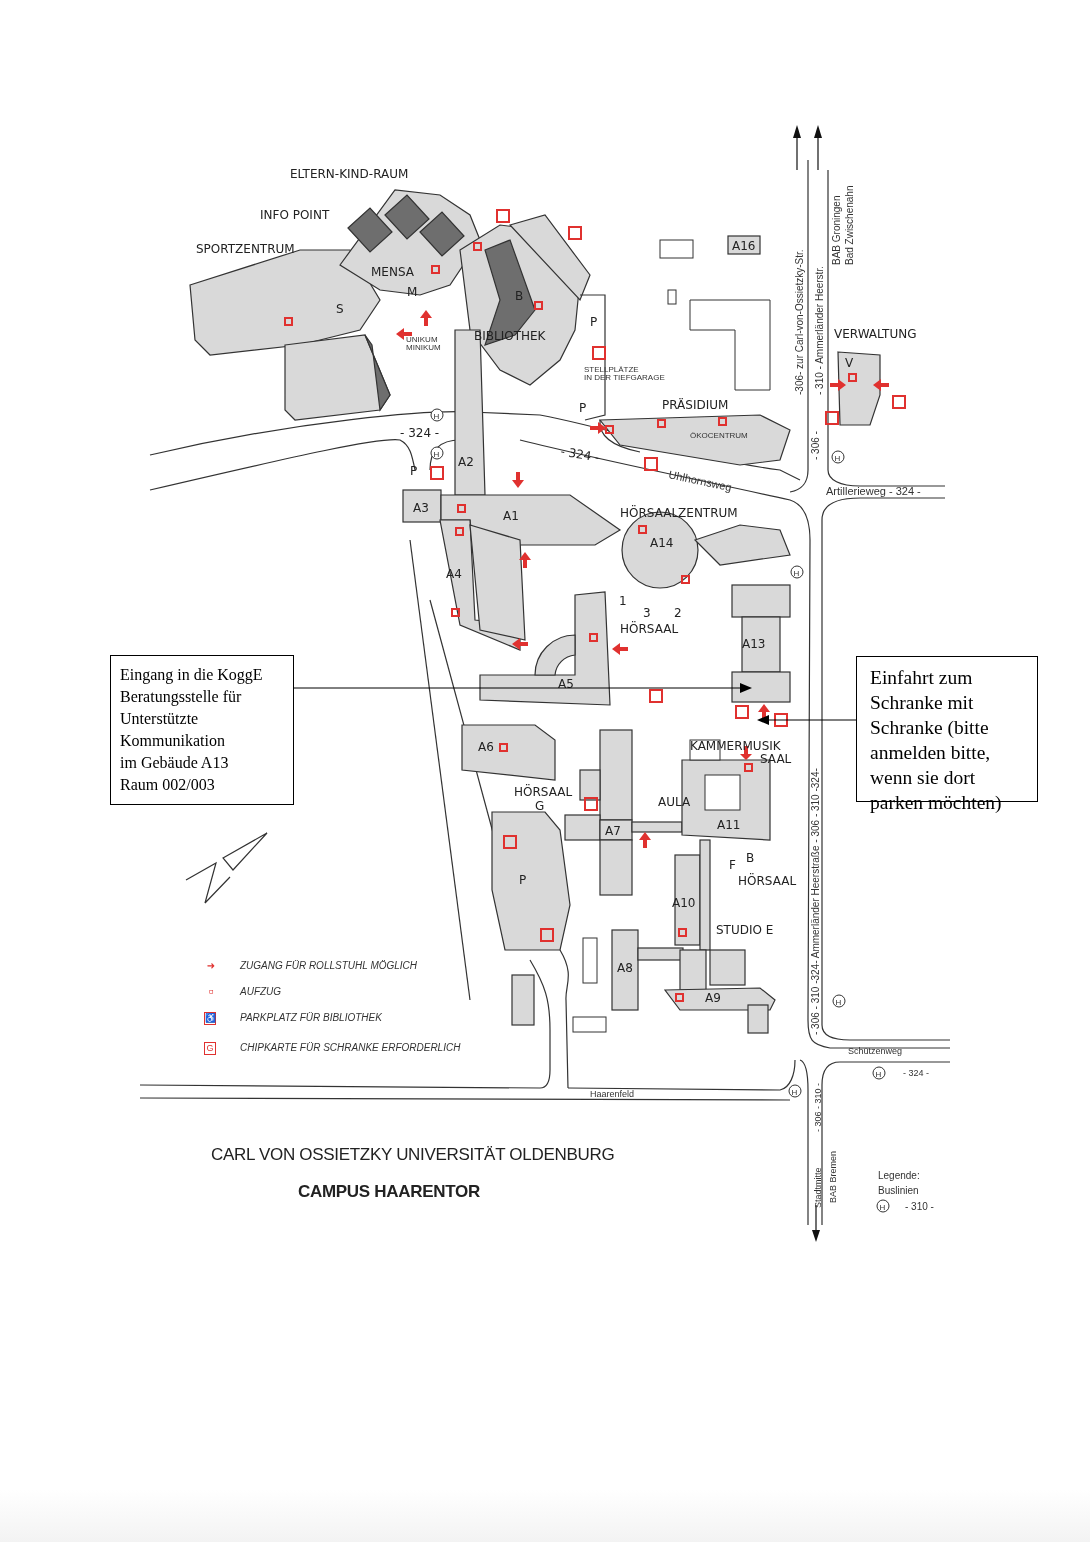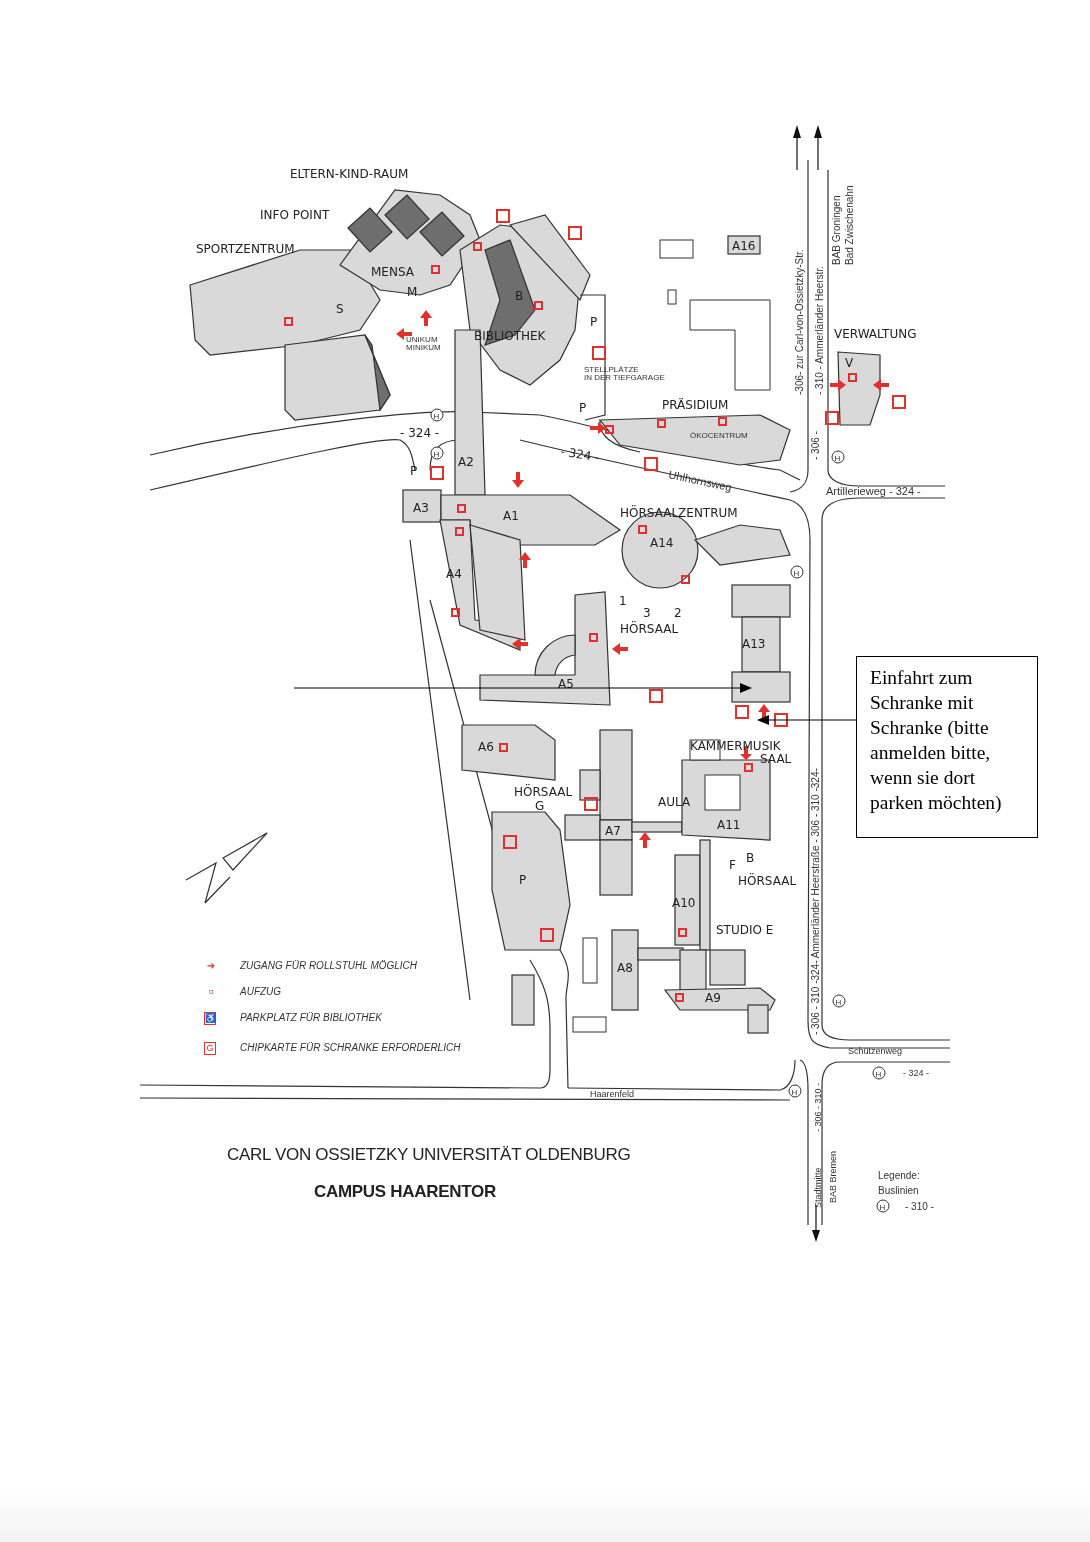--- a/index.html
+++ b/index.html
@@ -12,25 +12,25 @@
   .lbl-sm { font-family:"Liberation Sans", sans-serif; font-size:8px; fill:#333; }
   .bld { fill:#d9d9d9; stroke:#333; stroke-width:1.2; }
   .bld-d { fill:#6e6e6e; stroke:#333; stroke-width:1.2; }
   .road { fill:none; stroke:#333; stroke-width:1.2; }
   .red { fill:none; stroke:#e0312f; stroke-width:2; }
   .redf { fill:#e0312f; }
   .callout { position:absolute; background:#fff; border:1px solid #000;
              font-family:"Liberation Serif", serif; color:#000; }
   #callout-left { left:110px; top:655px; width:184px; height:150px;
                   font-size:16px; line-height:22px; padding:8px 0 0 9px; box-sizing:border-box; }
-  #callout-right { left:856px; top:656px; width:182px; height:182px;
+  #callout-right { left:856px; top:656px; width:182px; height:146px;
                    font-size:19.5px; line-height:25px; padding:8px 4px 0 13px; box-sizing:border-box; }
   .callout div { white-space:nowrap; }
   .title { position:absolute; font-family:"Liberation Sans", sans-serif; font-size:17px;
-           color:#222; letter-spacing:-0.3px;margin-left:16px; }
+           color:#222; letter-spacing:-0.3px; }
   #title-1 { left:211px; top:1145px; }
   #title-2 { left:298px; top:1182px;font-weight:bold; }
   .legend { position:absolute; left:204px; font-size:10px; color:#333; }
   .legend .ico { position:absolute; left:0; width:14px; text-align:center; color:#e0312f; }
   .legend .txt { position:absolute; left:36px; white-space:nowrap;font-style:italic; }
 </style>
 </head>
 <body>
 
 <div id="page">
@@ -305,20 +305,28 @@
     <polyline points="186,880 216,863 205,903 230,877" fill="none" stroke="#333" stroke-width="1.2"></polyline>
     <polygon points="223,858 267,833 233,870" fill="none" stroke="#333" stroke-width="1.2"></polygon>
   </g>
 
   <line x1="294" y1="688" x2="742" y2="688" stroke="#000" stroke-width="1"></line>
   <polygon points="752,688 740,683 740,693" fill="#000"></polygon>
   <line x1="765" y1="720" x2="856" y2="720" stroke="#000" stroke-width="1"></line>
   <polygon points="757,720 769,715 769,725" fill="#000"></polygon>
 </svg>
 
+<div id="callout-left" class="callout">
+  <div>Eingang in die KoggE</div>
+  <div>Beratungsstelle für</div>
+  <div>Unterstützte</div>
+  <div>Kommunikation</div>
+  <div>im Gebäude A13</div>
+  <div>Raum 002/003</div>
+</div>
 <div id="callout-right" class="callout">
   <div>Einfahrt zum</div>
   <div>Schranke mit</div>
   <div>Schranke (bitte</div>
   <div>anmelden bitte,</div>
   <div>wenn sie dort</div>
   <div>parken möchten)</div>
 </div>
 
 <div class="legend" style="top:960px;">

